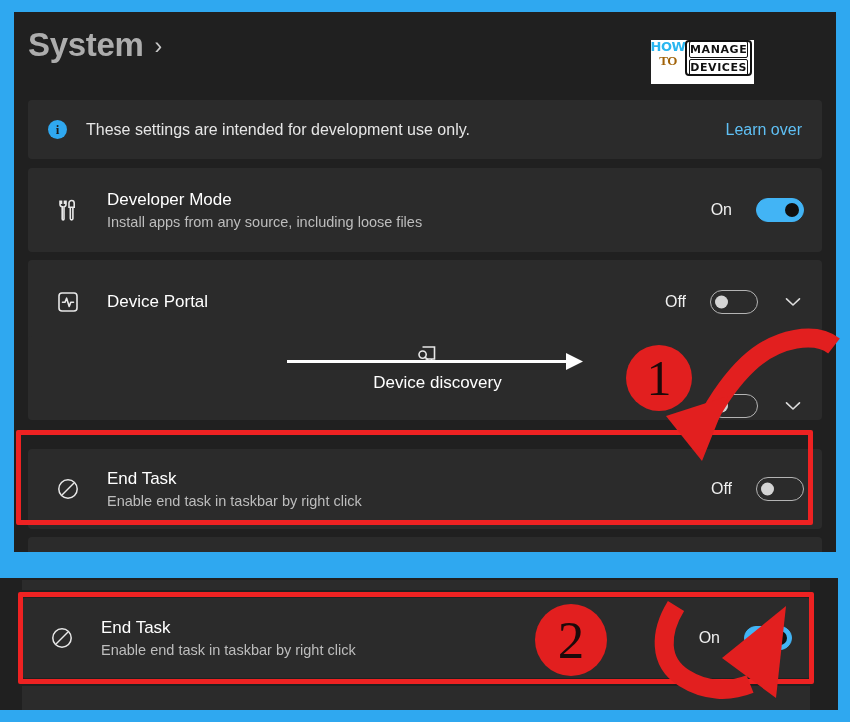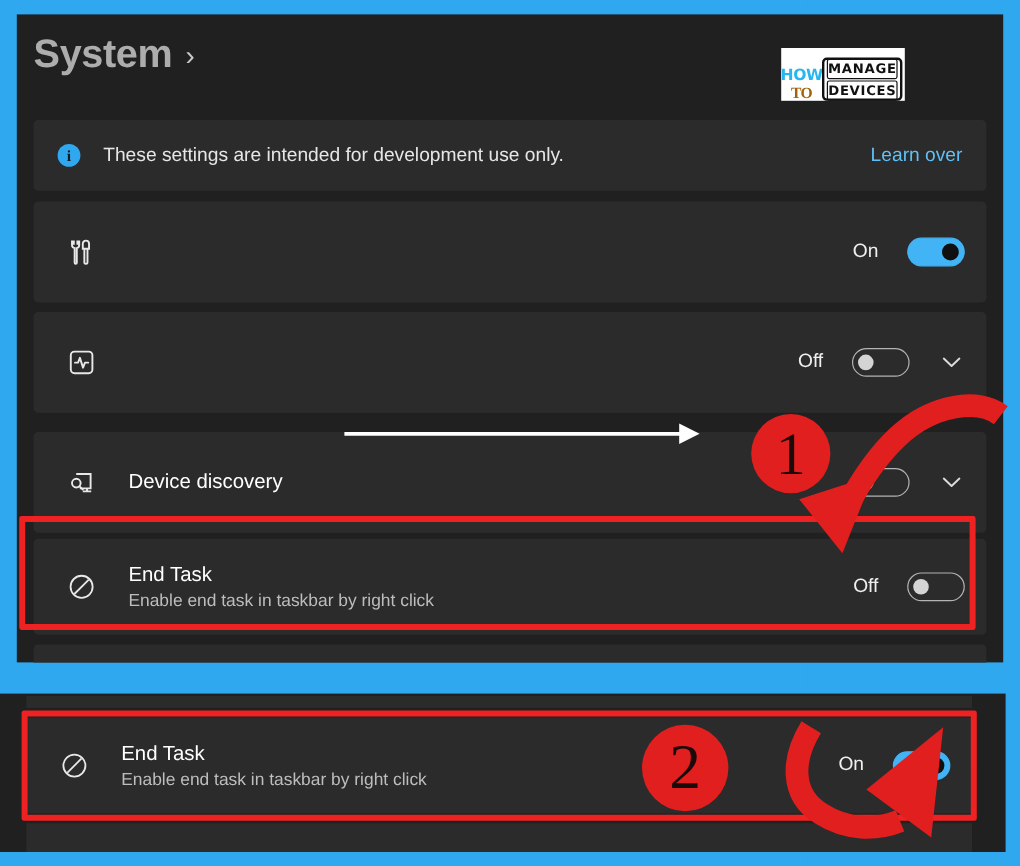--- a/index.html
+++ b/index.html
@@ -82,21 +82,21 @@
 
   
   .logo {
     position: absolute;
     left: 637px;
     top: 28px;
     width: 103px;
     height: 44px;
     background: #ffffff;
     display: flex;
-    align-items: flex-end;
+    align-items: flex-start;
     padding: 0 3px;
     box-sizing: border-box;
     gap: 3px;
   }
   .logo-howto {
     display: flex;
     flex-direction: column;
     align-items: center;
     justify-content: center;
     line-height: 1;
@@ -267,21 +267,21 @@
     display: flex;
     align-items: center;
     justify-content: center;
     color: #dcdcdc;
     flex: none;
   }
 
   
   #row-devmode   { top: 156px;  height: 84px; }
   #row-portal    { top: 248px;  height: 84px; }
-  #row-discovery { top: 348px;  height: 84px; }
+  #row-discovery { top: 324px;  height: 84px; flex-direction: column; }
   #row-endtask   { top: 437px;  height: 80px; }
   #row-partial   { top: 525px;  height: 30px; }
 
   
   .redbox {
     position: absolute;
     border: 5px solid #ee2222;
     border-radius: 2px;
     box-sizing: border-box;
     pointer-events: none;
@@ -377,36 +377,41 @@
     </div>
 
     <div class="row" id="row-devmode">
       <div class="row-icon">
         <svg width="28" height="28" viewBox="0 0 28 28" fill="none" stroke="#e8e8e8" stroke-width="1.6">
           <path d="M7.5 4.5 L7.5 8 M10.5 4.5 L10.5 8 M6 4.5 L6 8.2 C6 9.6 7 10.6 8.2 10.8 L8.2 23 a0.9 0.9 0 0 0 1.8 0 L10 10.8 C11.2 10.6 12 9.6 12 8.2 L12 4.5"></path>
           <path d="M17.6 4.5 a2.6 2.6 0 0 1 2.6 2.6 v4.2 h-5.2 V7.1 a2.6 2.6 0 0 1 2.6 -2.6 z"></path>
           <path d="M16.3 11.3 L16.3 22.6 a1.3 1.3 0 0 0 2.6 0 L18.9 11.3"></path>
         </svg>
       </div>
+      <div class="row-texts">
+        <div class="row-title">Developer Mode</div>
+        <div class="row-sub">Install apps from any source, including loose files</div>
+      </div>
       <div class="row-right">
         <span class="toggle-label">On</span>
         <div class="toggle on">
           <div class="knob"></div>
         </div>
       </div>
     </div>
 
     <div class="row" id="row-portal">
       <div class="row-icon">
         <svg width="28" height="28" viewBox="0 0 28 28" fill="none" stroke="#e8e8e8" stroke-width="1.6">
           <rect x="5" y="5" width="18" height="18" rx="3"></rect>
           <path d="M8.5 14.2 L11 14.2 L12.6 10.2 L15.2 18.4 L16.8 14.2 L19.5 14.2" stroke-linejoin="round" stroke-linecap="round"></path>
         </svg>
       </div>
       <div class="row-texts">
+        <div class="row-title">Device Portal</div>
       </div>
       <div class="row-right">
         <span class="toggle-label">Off</span>
         <div class="toggle off">
           <div class="knob"></div>
         </div>
         <div class="chevron">
           <svg width="16" height="10" viewBox="0 0 16 10" fill="none" stroke="#dcdcdc" stroke-width="1.6" stroke-linecap="round" stroke-linejoin="round">
             <path d="M1.5 1.8 L8 8 L14.5 1.8"></path>
           </svg>

